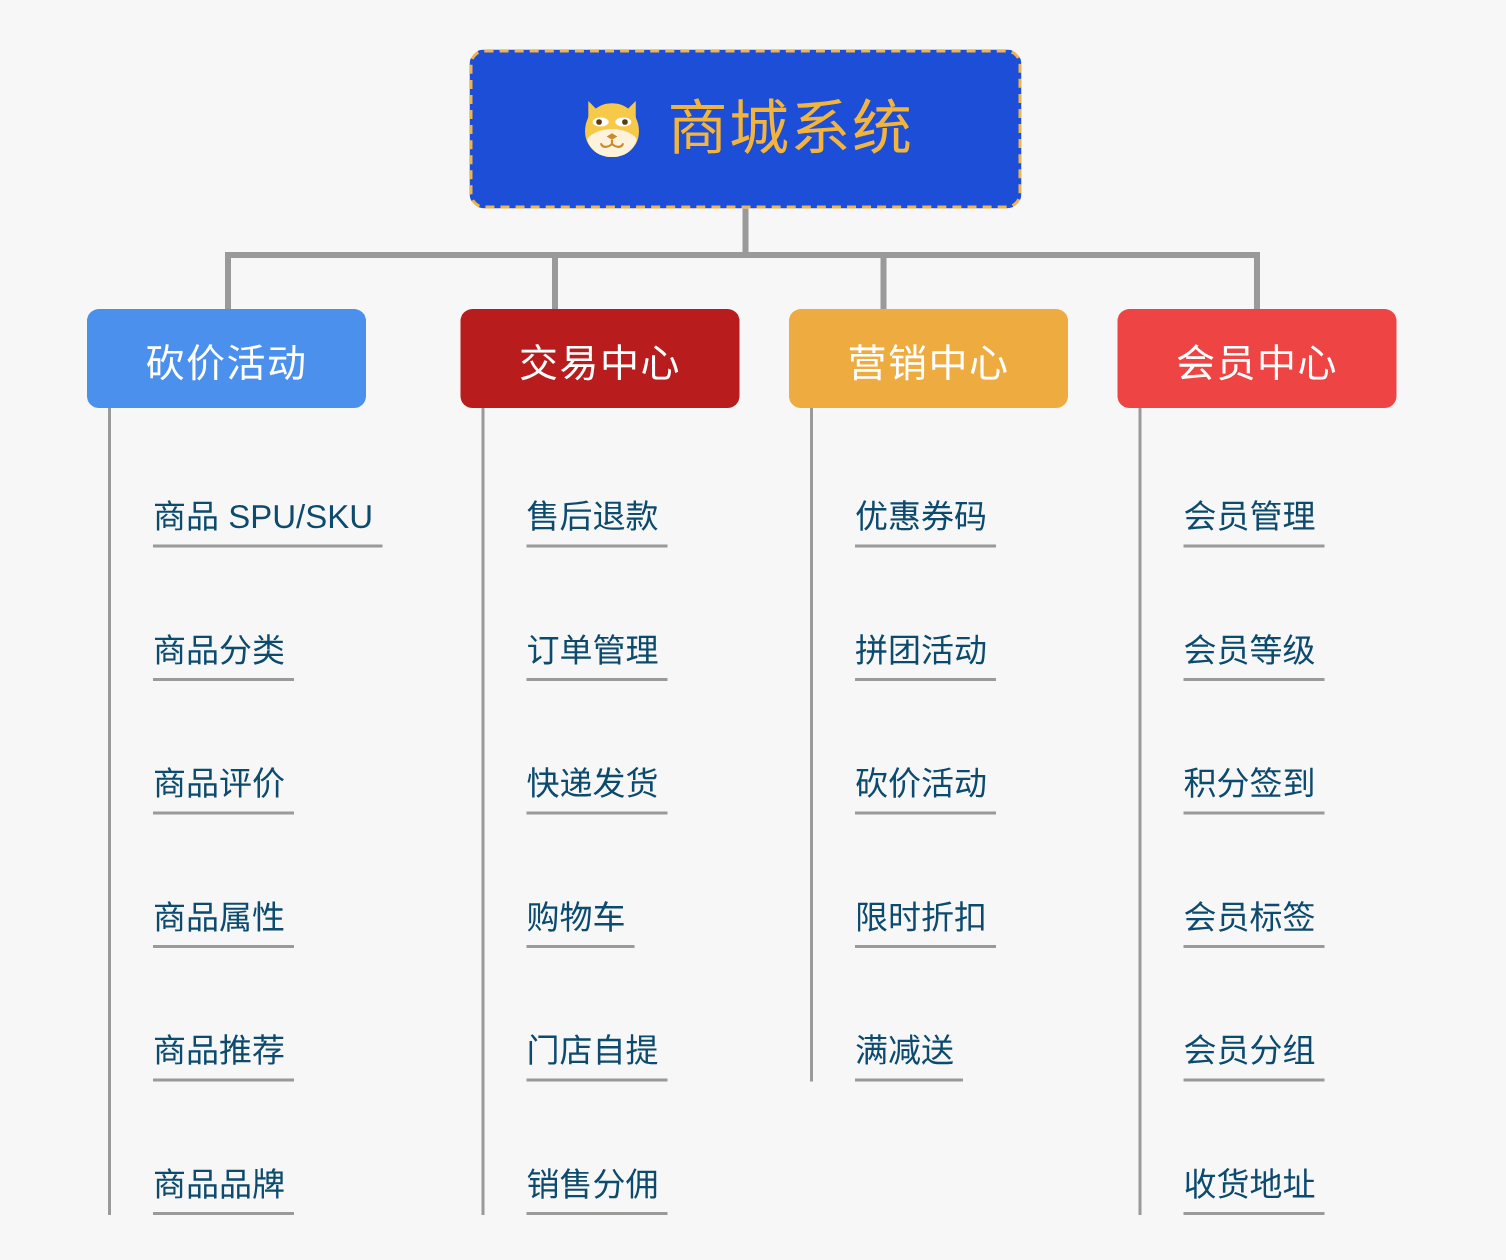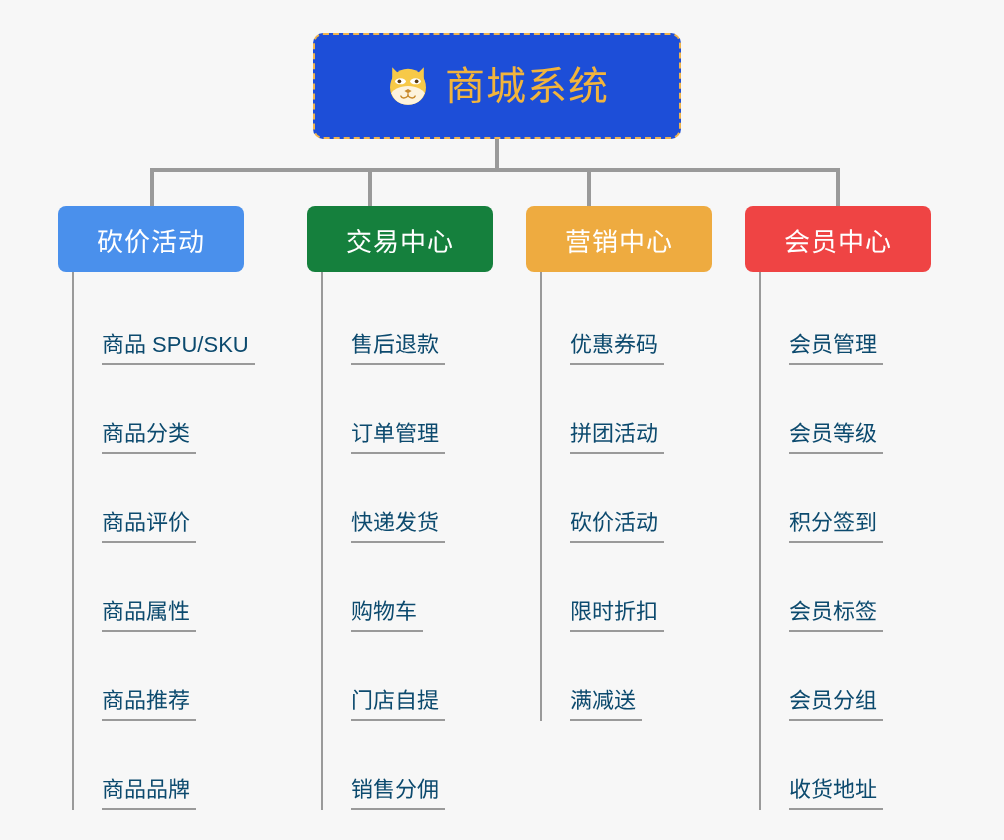--- a/index.html
+++ b/index.html
@@ -171,21 +171,21 @@
       <div class="leaf-item">
           <span class="leaf-label" style="border-bottom-color: rgb(154, 154, 154);">商品推荐</span>
         </div>
       <div class="leaf-item">
           <span class="leaf-label" style="border-bottom-color: rgb(154, 154, 154);">商品品牌</span>
         </div>
     </div>
   </div>
 
   <div class="column" style="left:307px;">
-    <div class="cat-box" style="background: #15803d;">
+    <div class="cat-box" style="background: #b91c1c;">
       <span>交易中心</span>
     </div>
     <div class="leaf-list" style="border-left-color: rgb(154, 154, 154);">
       <div class="leaf-item">
           <span class="leaf-label" style="border-bottom-color: rgb(154, 154, 154);">售后退款</span>
         </div>
       <div class="leaf-item">
           <span class="leaf-label" style="border-bottom-color: rgb(154, 154, 154);">订单管理</span>
         </div>
       <div class="leaf-item">

